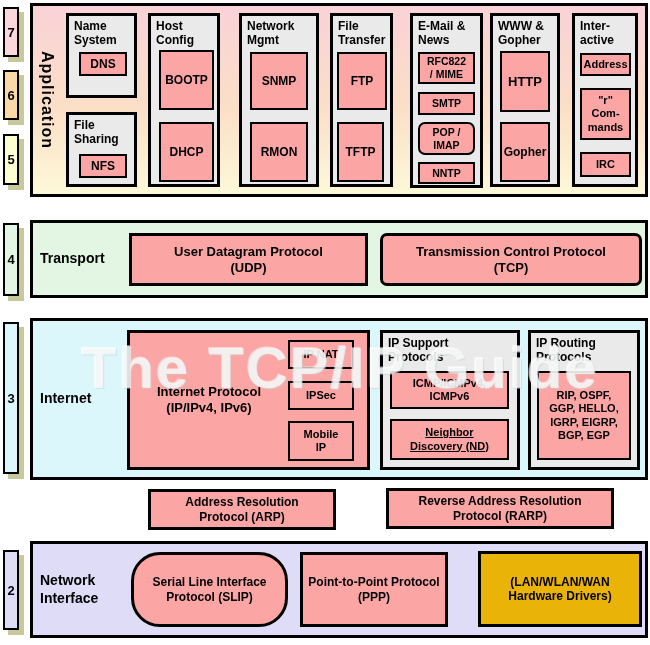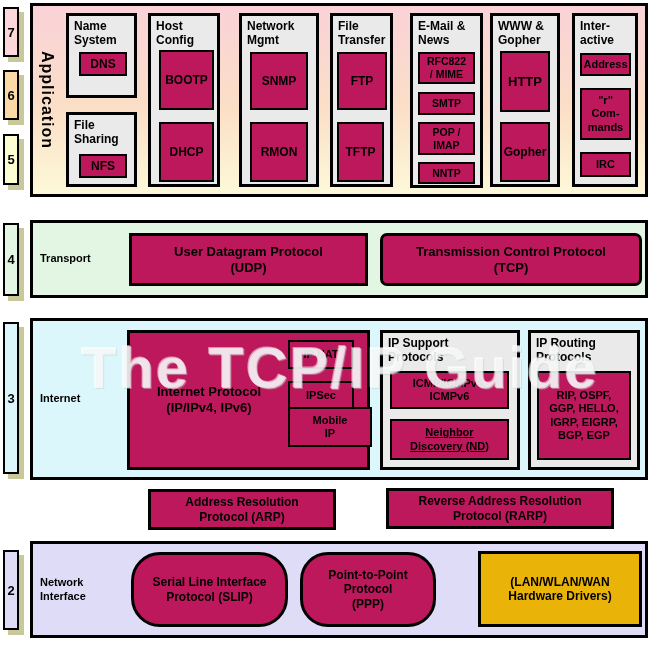--- a/index.html
+++ b/index.html
@@ -14,31 +14,31 @@
     font-size:13px;box-shadow:5px 5px 0 #c8c89a;z-index:5;
   }
   .band{position:absolute;left:30px;width:618px;border:3px solid #000;z-index:1;}
   .vlabel{
     position:absolute;display:flex;align-items:center;justify-content:center;
     writing-mode:vertical-rl;font-size:16px;letter-spacing:1px;z-index:6;
   }
   .group{position:absolute;background:#eaeaea;border:3px solid #000;z-index:8;}
   .gtitle{font-size:12px;line-height:1.18;padding:3px 5px 0 5px;white-space:pre-line;}
   .proto{
-    position:absolute;background:#be185d;border:2px solid #000;z-index:10;
+    position:absolute;background:#fca5a5;border:2px solid #000;z-index:10;
     display:flex;align-items:center;justify-content:center;text-align:center;
     font-size:12px;line-height:1.2;white-space:pre-line;
   }
   .b3{border-width:3px;}
   .fs10{font-size:10.5px;}
   .fs11{font-size:11px;}
   .fs13{font-size:13px;}
   .hlabel{
     position:absolute;display:flex;align-items:center;z-index:6;
-    font-size:11px;line-height:1.25;white-space:pre-line;
+    font-size:14px;line-height:1.25;white-space:pre-line;
   }
   .iptext{
     position:absolute;display:flex;align-items:center;justify-content:center;
     text-align:center;font-size:13px;line-height:1.25;white-space:pre-line;z-index:11;
   }
   .gray{background:#eab308;}
   .watermark{
     position:absolute;left:34px;top:326px;width:612px;height:82px;
     display:flex;align-items:center;justify-content:center;
     font-size:58px;letter-spacing:2px;color:rgba(255,255,255,0.68);
@@ -94,21 +94,21 @@
   <div class="proto" style="left:337px;top:52px;width:50px;height:58px;">FTP</div>
   <div class="proto" style="left:337px;top:122px;width:47px;height:60px;">TFTP</div>
 
   <div class="group" style="left:410px;top:13px;width:73px;height:175px;">
     <div class="gtitle">E-Mail &amp;
 News</div>
   </div>
   <div class="proto fs10" style="left:418px;top:52px;width:57px;height:32px;">RFC822
 / MIME</div>
   <div class="proto fs10" style="left:418px;top:92px;width:57px;height:23px;">SMTP</div>
-  <div class="proto fs10" style="left:418px;top:122px;width:57px;height:33px;">POP /
+  <div class="proto fs10" style="left:418px;top:122px;width:57px;height:33px;border-radius:7px;">POP /
 IMAP</div>
   <div class="proto fs10" style="left:418px;top:162px;width:57px;height:22px;">NNTP</div>
 
   <div class="group" style="left:490px;top:13px;width:70px;height:174px;">
     <div class="gtitle">WWW &amp;
 Gopher</div>
   </div>
   <div class="proto fs13" style="left:500px;top:51px;width:50px;height:61px;">HTTP</div>
   <div class="proto" style="left:500px;top:122px;width:50px;height:60px;">Gopher</div>
 
@@ -130,21 +130,21 @@
 (TCP)</div>
 
   <div class="band" style="top:318px;height:162px;background:#dbf7fb;"></div>
   <div class="hlabel" style="left:40px;top:318px;width:85px;height:162px;">Internet</div>
 
   <div class="proto b3" style="left:127px;top:330px;width:243px;height:140px;"></div>
   <div class="iptext" style="left:133px;top:330px;width:152px;height:140px;">Internet Protocol
 (IP/IPv4, IPv6)</div>
   <div class="proto fs11" style="left:288px;top:340px;width:66px;height:29px;">IP NAT</div>
   <div class="proto fs11" style="left:288px;top:381px;width:66px;height:29px;">IPSec</div>
-  <div class="proto fs11" style="left:288px;top:407px;width:84px;height:40px;">Mobile
+  <div class="proto fs11" style="left:288px;top:421px;width:66px;height:40px;">Mobile
 IP</div>
 
   <div class="group" style="left:380px;top:330px;width:140px;height:140px;">
     <div class="gtitle">IP Support
 Protocols</div>
   </div>
   <div class="proto fs11" style="left:390px;top:371px;width:119px;height:38px;">ICMP/ICMPv4,
 ICMPv6</div>
   <div class="proto fs11" style="left:390px;top:419px;width:119px;height:41px;text-decoration:underline;">Neighbor
 Discovery (ND)</div>
@@ -163,18 +163,18 @@
   <div class="proto b3" style="left:148px;top:489px;width:188px;height:41px;z-index:12;">Address Resolution
 Protocol (ARP)</div>
   <div class="proto b3" style="left:386px;top:488px;width:228px;height:41px;z-index:12;">Reverse Address Resolution
 Protocol (RARP)</div>
 
   <div class="band" style="top:541px;height:97px;background:#dfdcf8;"></div>
   <div class="hlabel" style="left:40px;top:541px;width:90px;height:97px;">Network
 Interface</div>
   <div class="proto b3" style="left:131px;top:552px;width:157px;height:75px;border-radius:29px;">Serial Line Interface
 Protocol (SLIP)</div>
-  <div class="proto b3" style="left:300px;top:552px;width:136px;height:75px;border-radius:28px;">Point-to-Point Protocol
+  <div class="proto b3" style="left:300px;top:552px;width:148px;height:75px;">Point-to-Point Protocol
 (PPP)</div>
   <div class="proto b3 gray" style="left:478px;top:551px;width:164px;height:76px;">(LAN/WLAN/WAN
 Hardware Drivers)</div>
 
 </div>
 
 </body></html>

